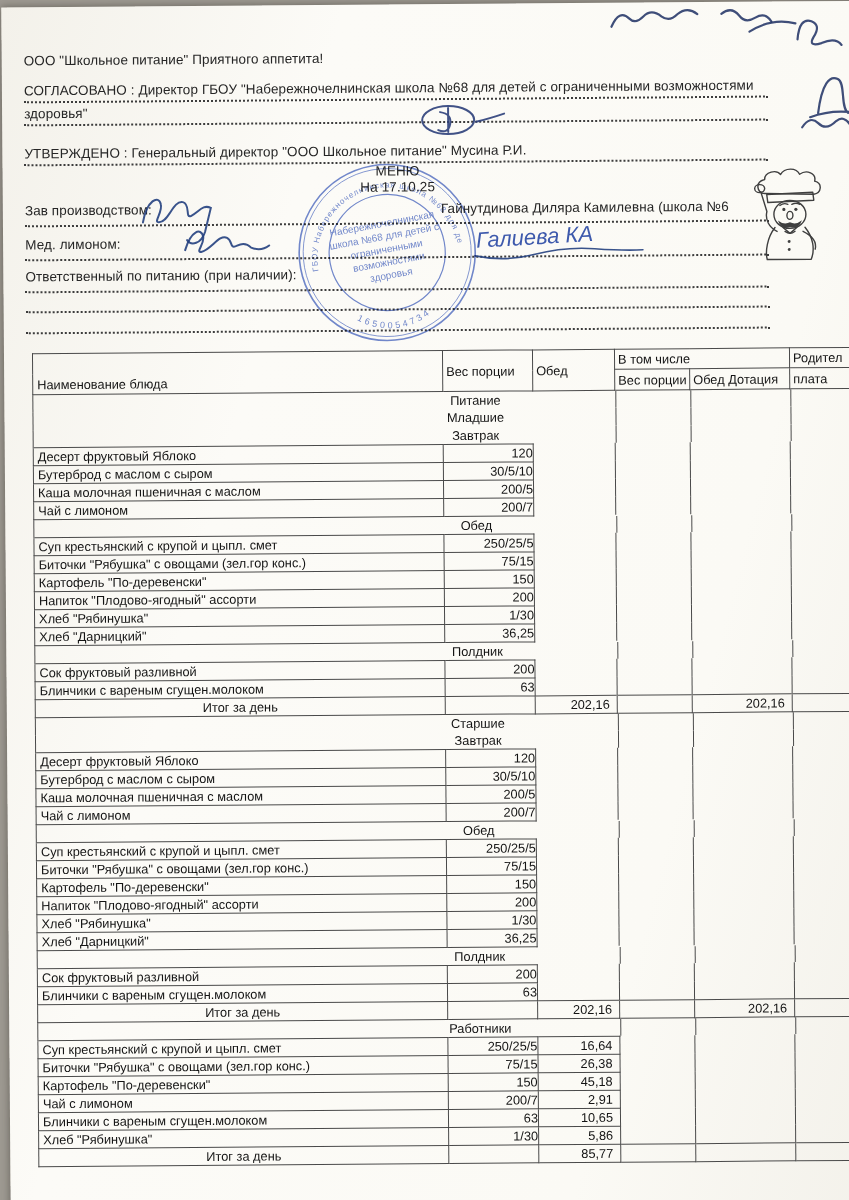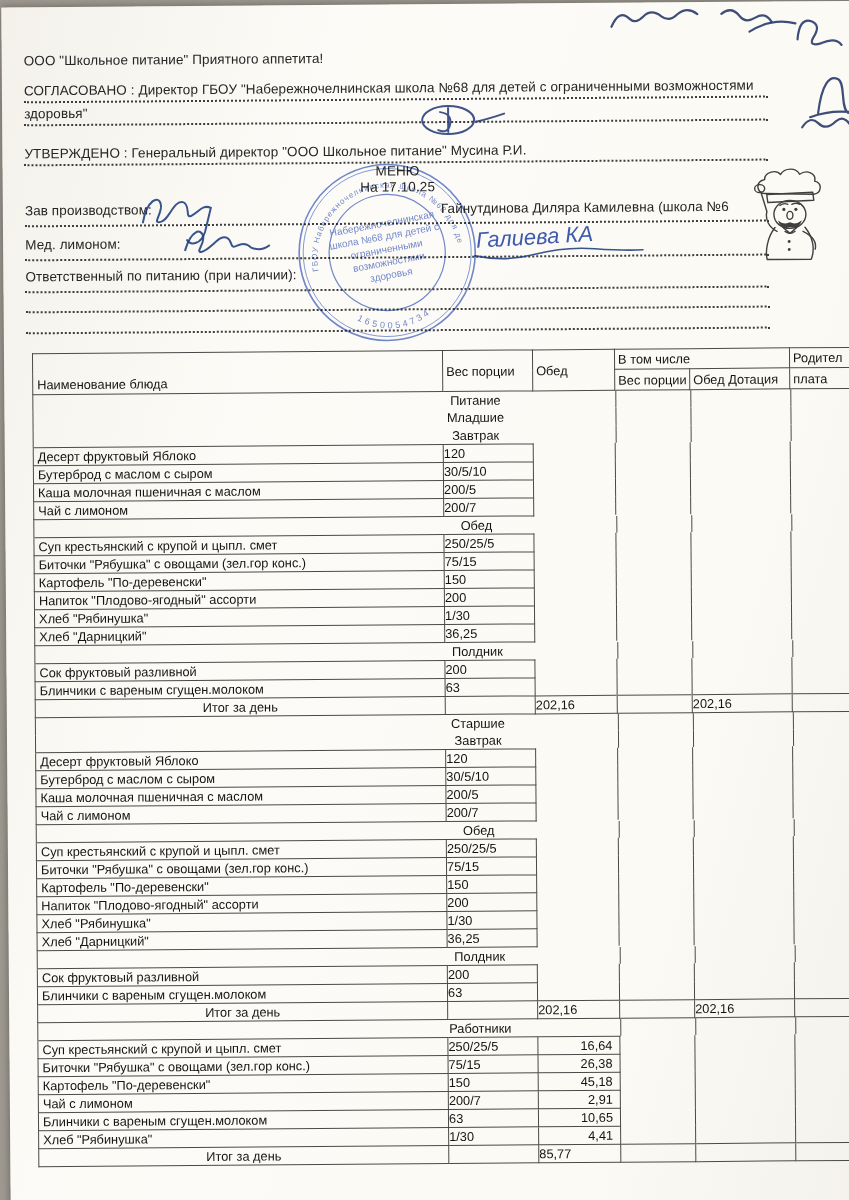--- a/index.html
+++ b/index.html
@@ -16,27 +16,27 @@
   .prodname{position:absolute;left:416px;top:1px;white-space:nowrap}
   .overlay{position:absolute;left:0;top:0;width:901px;height:1212px;pointer-events:none}
   .menu-wrap{position:absolute;left:28px;top:346px}
   table.menu{border-collapse:collapse;table-layout:fixed;width:885px;font-size:12.8px;color:#141414}
   .menu th{font-weight:normal;border:1px solid #4a4a4a;text-align:left;padding:0 3px;font-size:12.8px;white-space:nowrap}
   .menu tr.h1 th{height:20px}
   .menu tr.h2 th{height:21px}
   .menu th.nameh{vertical-align:bottom;padding-bottom:2px;padding-left:4px}
   .menu td{height:17.6px;line-height:17px;padding:0;overflow:hidden;white-space:nowrap;font-size:12.8px}
   .menu tr.item td.name{border:1px solid #4a4a4a;padding-left:4px}
-  .menu tr.item td.w{border:1px solid #4a4a4a;text-align:left}
+  .menu tr.item td.w{border:1px solid #4a4a4a;text-align:right}
   .menu tr.item td.p,.menu tr.item td.w2,.menu tr.item td.sub,.menu tr.item td.par{
     border-left:1px solid #4a4a4a;border-right:1px solid #4a4a4a;text-align:right;padding-right:7px}
   .menu tr.item td.hv{border:1px solid #4a4a4a}
   .menu tr.tot td{border:1px solid #4a4a4a}
   .menu tr.tot td.name{text-align:center}
-  .menu tr.tot td.p,.menu tr.tot td.sub{}
+  .menu tr.tot td.p,.menu tr.tot td.sub{text-align:right;padding-right:7px}
   .menu tr.tot td.w{text-align:center}
   .menu tr.sec td{text-align:center;border-left:1px solid #4a4a4a;border-right:1px solid #4a4a4a;
     background-image:linear-gradient(#4a4a4a,#4a4a4a),linear-gradient(#4a4a4a,#4a4a4a),linear-gradient(#4a4a4a,#4a4a4a);
     background-size:1px 100%;background-repeat:no-repeat;background-position:582px 0,657px 0,757px 0}
   .ink{stroke:#24407f;fill:none;stroke-width:2;stroke-linecap:round;opacity:.9}
   .inkdark{stroke:#1d2f63;fill:none;stroke-width:2.2;stroke-linecap:round;opacity:.85}
   .stampgrp{mix-blend-mode:multiply;opacity:.72}
   .cheflines{stroke:#3f3f3f;fill:none;stroke-width:1.4;stroke-linecap:round;stroke-linejoin:round}
 </style>
 </head>
@@ -369,21 +369,21 @@
             <td class="name hv">Блинчики с вареным сгущен.молоком</td>
             <td class="w hv">63</td>
             <td class="p hv">10,65</td>
             <td class="w2"></td>
             <td class="sub"></td>
             <td class="par"></td>
           </tr>
           <tr class="item">
             <td class="name hv">Хлеб "Рябинушка"</td>
             <td class="w hv">1/30</td>
-            <td class="p hv">4,41</td>
+            <td class="p hv">5,86</td>
             <td class="w2"></td>
             <td class="sub"></td>
             <td class="par"></td>
           </tr>
           <tr class="tot">
             <td class="name hv">Итог за день</td>
             <td class="w"></td>
             <td class="p hv">85,77</td>
             <td class="w2"></td>
             <td class="sub"></td>

